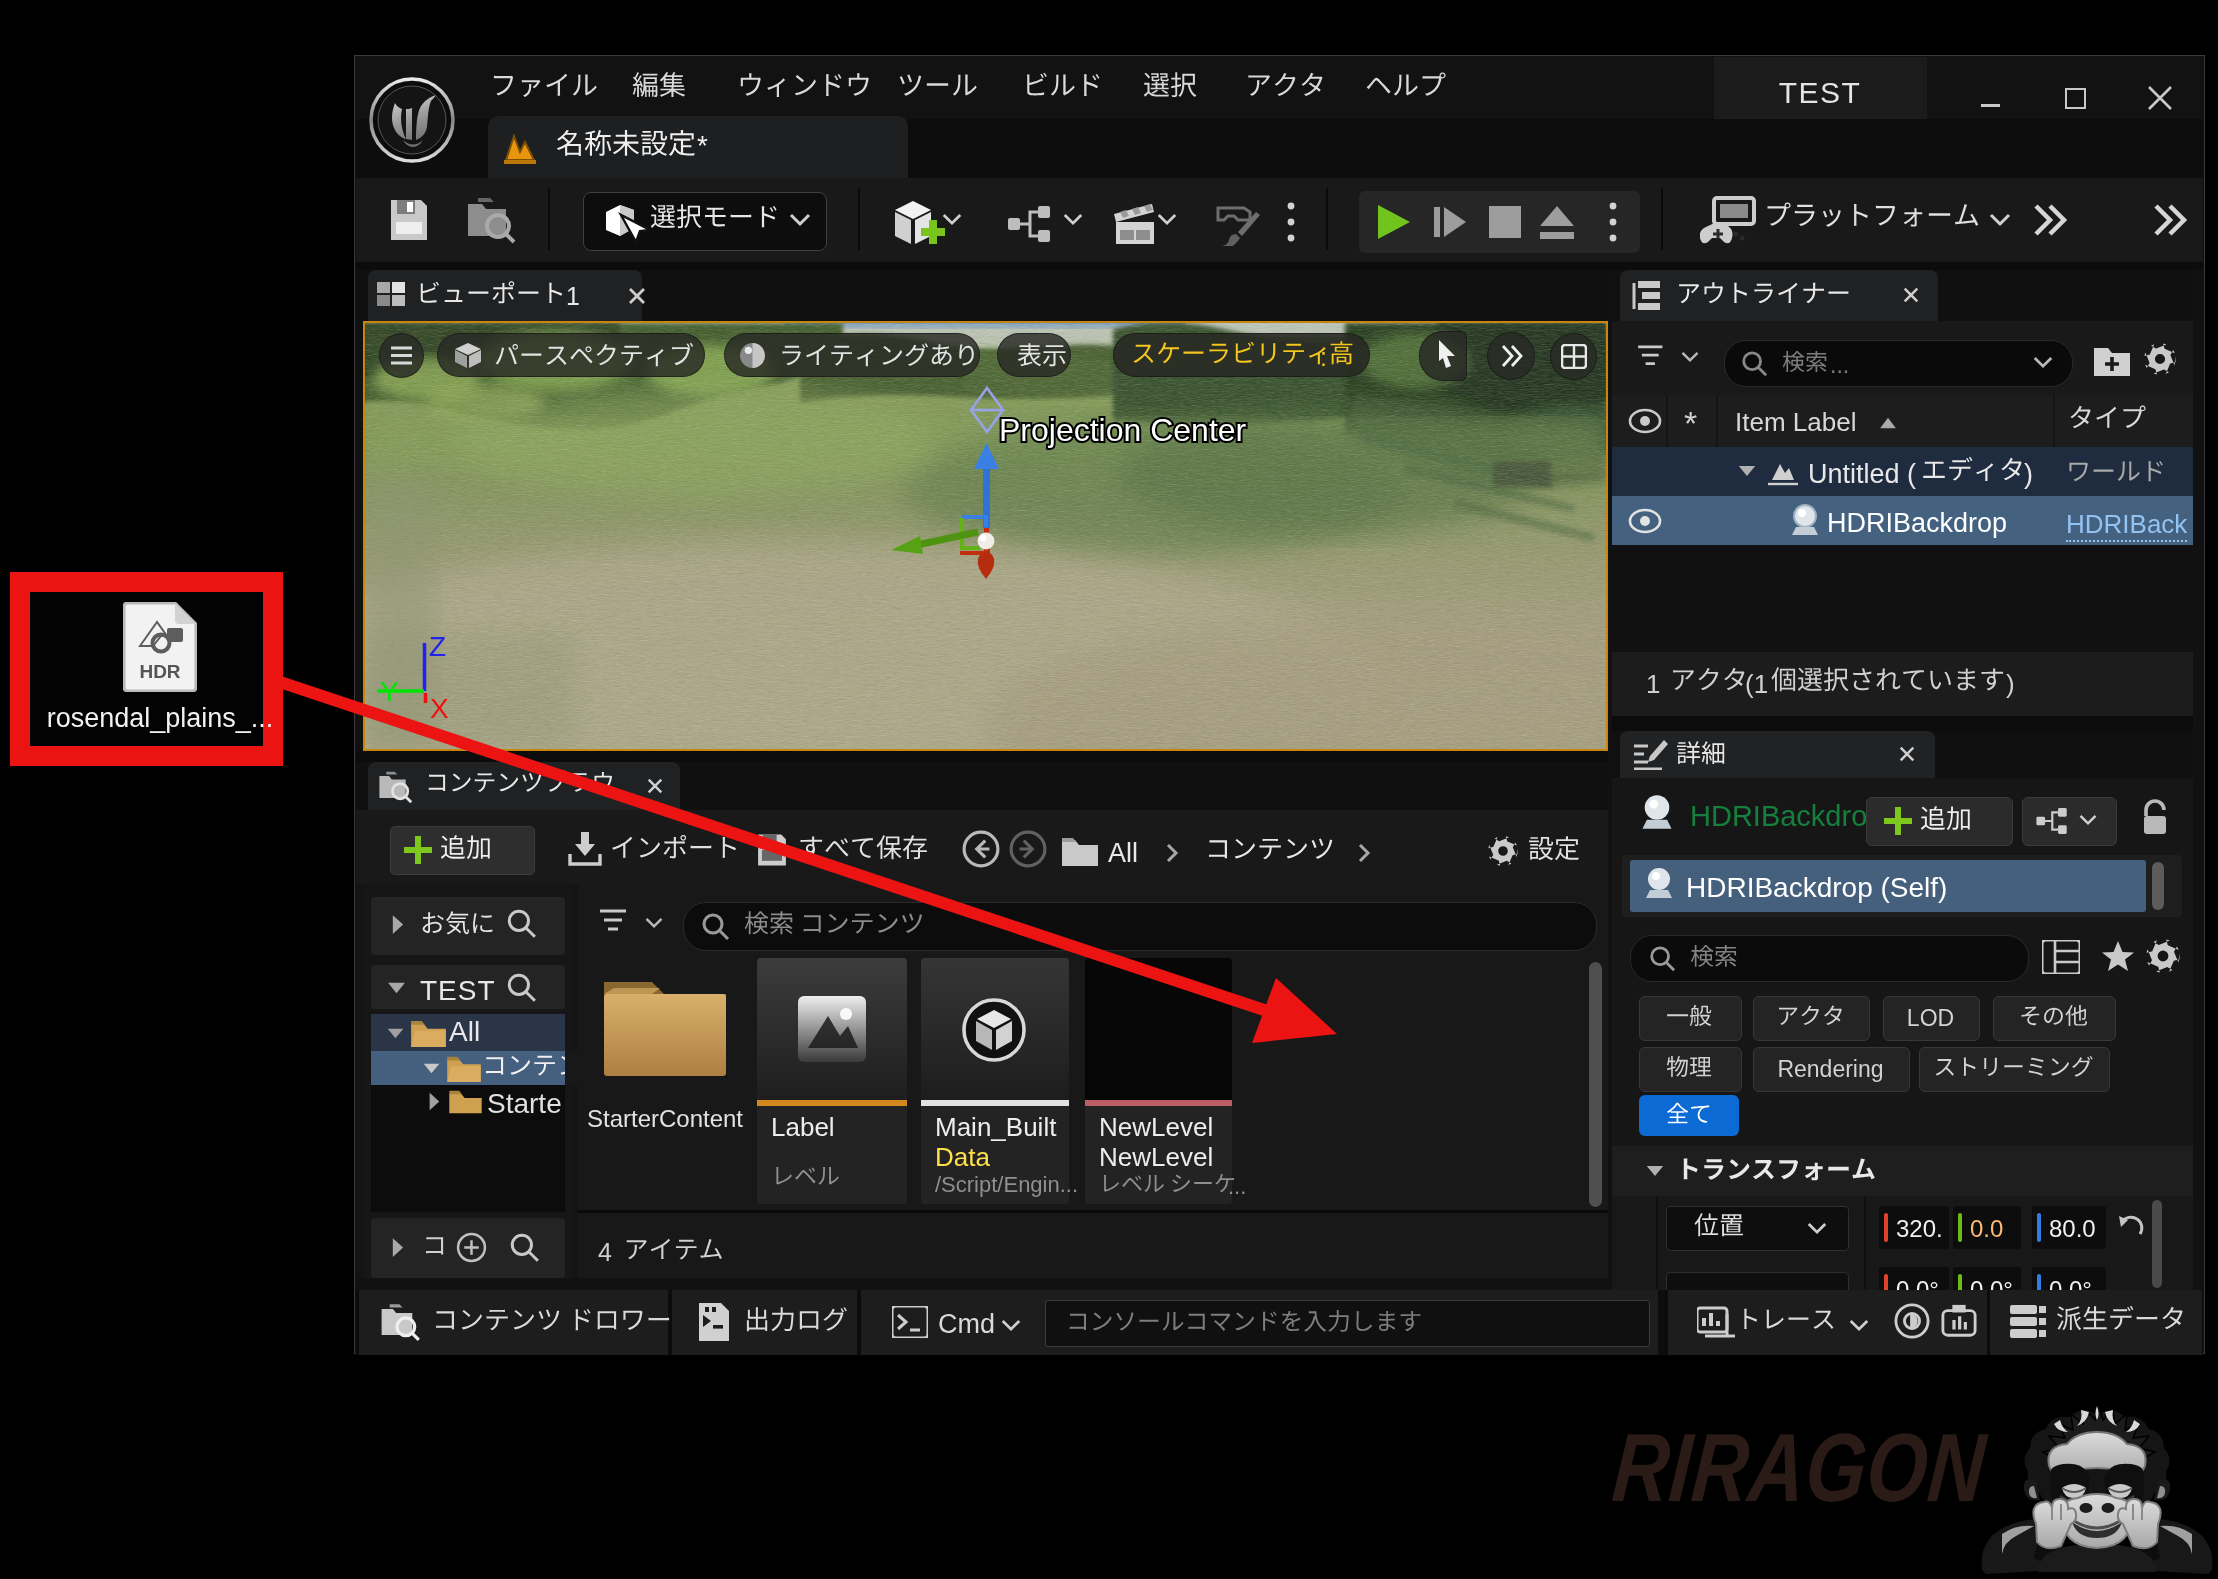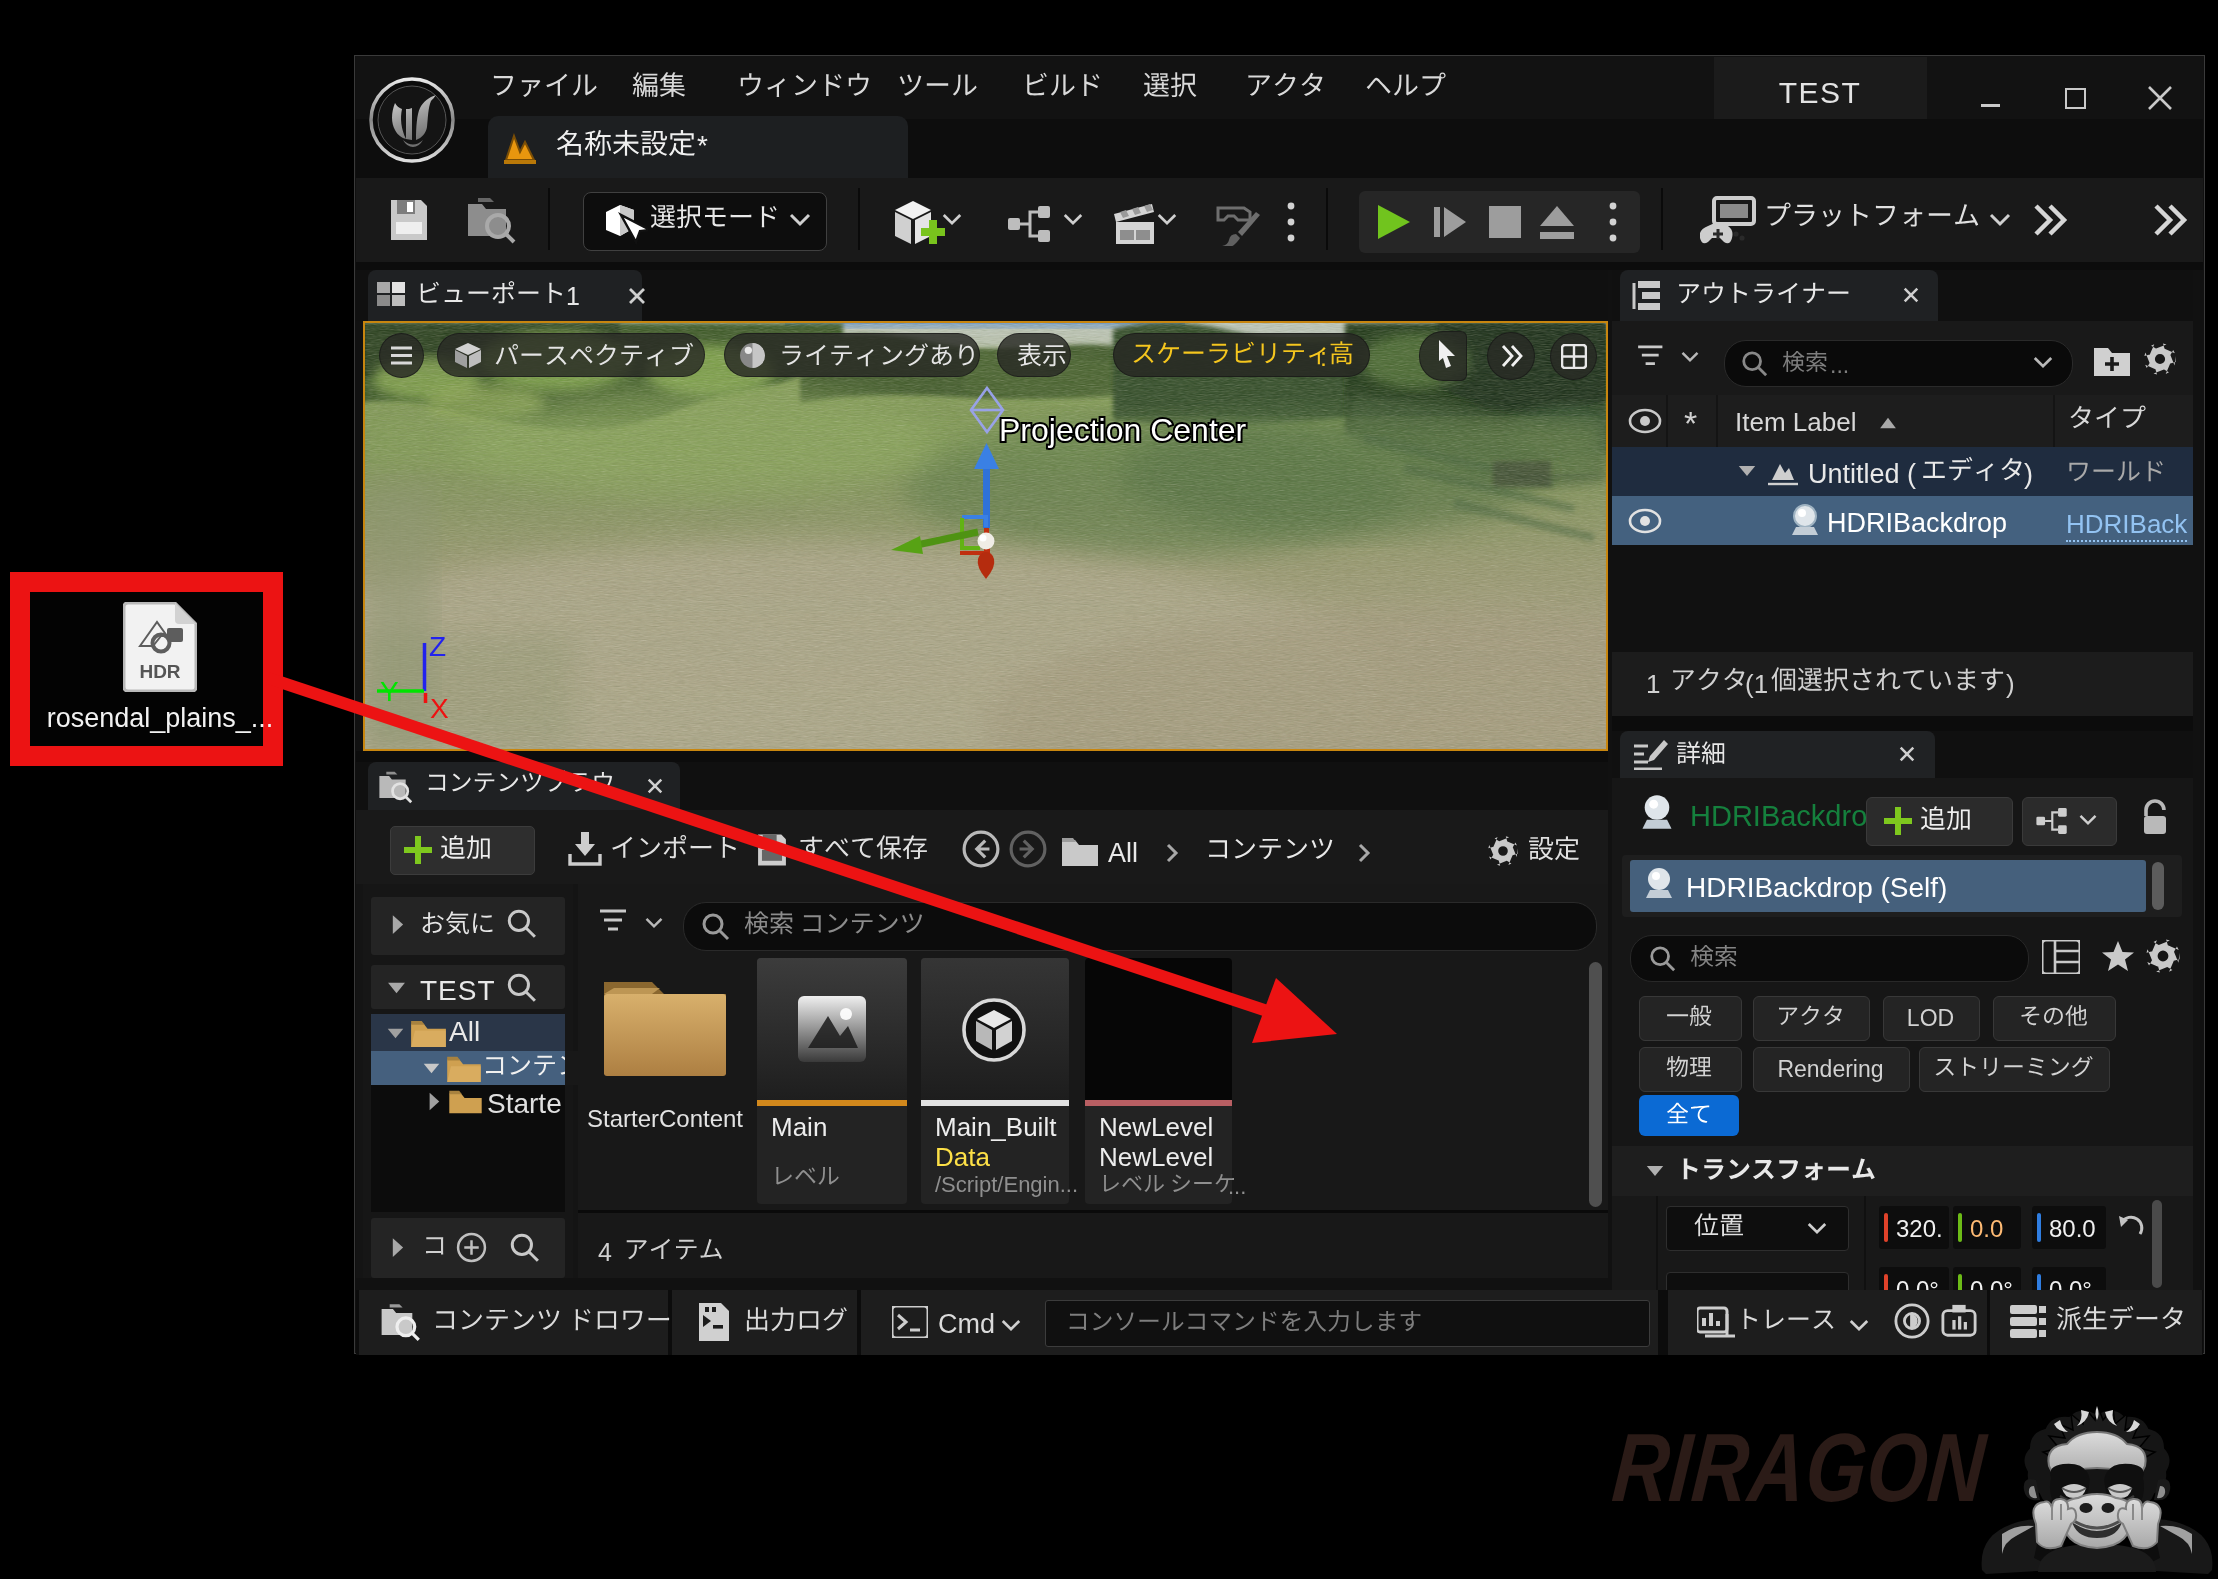--- a/index.html
+++ b/index.html
@@ -569,21 +569,21 @@
         <linearGradient id="mt" x1="0" y1="0" x2="0" y2="1">
           <stop offset="0" stop-color="#efefef"></stop>
           <stop offset="1" stop-color="#3a3a3a"></stop>
         </linearGradient>
       </defs>
 <rect x="0" y="0" width="68" height="66" rx="6" fill="url(#mt)"></rect>
 <path fill="#1b1b1b" d="M10 52 L30 20 L42 40 L50 30 L60 52 Z" opacity="0.85"></path>
       <circle cx="48" cy="18" r="6" fill="#fff" opacity="0.9"></circle>
     </svg>
     <div style="position:absolute;left:757px;top:1100px;width:150px;height:6px;background:#d2881c;"></div>
-    <div style="position:absolute;left:771px;top:1112px;font:400 26px 'Liberation Sans',sans-serif;color:#ededed;white-space:nowrap;transform:none;">Main</div>
+    <div style="position:absolute;left:771px;top:1112px;font:400 26px 'Liberation Sans',sans-serif;color:#ededed;white-space:nowrap;transform:none;">Label</div>
     <div style="position:absolute;left:771px;top:1164px;width:69px;height:27px;">
       <svg width="69" height="27" viewBox="0 -20.2 69 27.1" style="position:absolute;left:0;top:0;overflow:visible">
         <path fill="#8f8f8f" d="M5.1 -0.7Q5.2 -1 5.3 -1.3Q5.3 -1.5 5.3 -1.9Q5.3 -2.2 5.3 -3.2Q5.3 -4.1 5.3 -5.4Q5.3 -6.7 5.3 -8.1Q5.3 -9.6 5.3 -11Q5.3 -12.3 5.3 -13.4Q5.3 -14.5 5.3 -15Q5.3 -15.3 5.3 -15.7Q5.3 -16.1 5.2 -16.5Q5.2 -16.9 5.1 -17.1H7.4Q7.3 -16.7 7.3 -16.1Q7.2 -15.5 7.2 -15Q7.2 -14.6 7.2 -13.7Q7.2 -12.8 7.2 -11.7Q7.2 -10.6 7.2 -9.3Q7.2 -8.1 7.2 -6.9Q7.2 -5.7 7.2 -4.7Q7.2 -3.7 7.2 -2.9Q7.2 -2.2 7.2 -2Q8.9 -2.4 10.7 -3.1Q12.4 -3.9 14.1 -4.9Q15.8 -6 17.3 -7.2Q18.8 -8.4 19.8 -9.8L20.9 -8.2Q18.6 -5.4 15.2 -3.3Q11.7 -1.2 7.4 0Q7.2 0.1 7 0.2Q6.7 0.3 6.4 0.4Z M38.9 -15.6Q39.2 -15.2 39.6 -14.5Q40 -13.9 40.4 -13.2Q40.8 -12.5 41.1 -12L39.7 -11.3Q39.4 -12 39.1 -12.6Q38.7 -13.3 38.3 -13.9Q38 -14.5 37.6 -15ZM41.8 -16.8Q42.2 -16.4 42.6 -15.7Q43 -15.1 43.4 -14.4Q43.8 -13.7 44.1 -13.2L42.8 -12.5Q42.5 -13.1 42.1 -13.8Q41.7 -14.4 41.3 -15Q40.9 -15.7 40.6 -16.2ZM24.2 -6.1Q24.7 -6.4 25 -6.8Q25.4 -7.1 25.8 -7.6Q26.3 -8 26.8 -8.6Q27.4 -9.3 28 -10Q28.6 -10.8 29.2 -11.6Q29.9 -12.3 30.4 -13Q31.3 -14 32.2 -14.2Q33.1 -14.3 34.3 -13.2Q35 -12.5 35.8 -11.7Q36.7 -10.8 37.5 -9.9Q38.3 -9.1 39 -8.4Q39.8 -7.5 40.7 -6.5Q41.7 -5.5 42.7 -4.4Q43.7 -3.3 44.6 -2.3L43 -0.6Q42.2 -1.6 41.3 -2.7Q40.4 -3.8 39.5 -4.8Q38.6 -5.8 37.9 -6.7Q37.4 -7.2 36.8 -7.9Q36.1 -8.6 35.5 -9.2Q34.9 -9.9 34.3 -10.5Q33.8 -11 33.4 -11.4Q32.8 -12 32.3 -12Q31.9 -11.9 31.3 -11.2Q30.9 -10.7 30.4 -10Q29.8 -9.4 29.3 -8.6Q28.7 -7.9 28.2 -7.2Q27.7 -6.6 27.3 -6.1Q26.9 -5.6 26.6 -5.2Q26.2 -4.7 25.9 -4.3Z M58.1 -0.5Q58.1 -0.8 58.2 -1.1Q58.2 -1.4 58.2 -1.8Q58.2 -2 58.2 -2.8Q58.2 -3.6 58.2 -4.7Q58.2 -5.9 58.2 -7.2Q58.2 -8.5 58.2 -9.9Q58.2 -11.2 58.2 -12.4Q58.2 -13.6 58.2 -14.4Q58.2 -15.2 58.2 -15.6Q58.2 -16.2 58.1 -16.7Q58.1 -17.1 58.1 -17.3H60.2Q60.2 -17.1 60.1 -16.7Q60.1 -16.2 60.1 -15.5Q60.1 -15.2 60.1 -14.4Q60.1 -13.6 60.1 -12.4Q60.1 -11.3 60.1 -9.9Q60.1 -8.6 60.1 -7.3Q60.1 -6.1 60.1 -5Q60.1 -3.9 60.1 -3.2Q60.1 -2.4 60.1 -2.3Q61.2 -2.8 62.4 -3.6Q63.6 -4.4 64.8 -5.5Q65.9 -6.6 66.8 -7.9L67.9 -6.4Q66.9 -5 65.6 -3.8Q64.3 -2.6 62.8 -1.6Q61.4 -0.7 60.1 0Q59.8 0.1 59.6 0.3Q59.4 0.4 59.3 0.5ZM47.5 -0.6Q49 -1.6 50 -3.1Q51 -4.6 51.5 -6.2Q51.8 -7 51.9 -8.2Q52.1 -9.4 52.1 -10.7Q52.2 -12 52.2 -13.3Q52.2 -14.5 52.2 -15.5Q52.2 -16 52.2 -16.4Q52.1 -16.8 52 -17.2H54.2Q54.1 -17 54.1 -16.8Q54.1 -16.5 54.1 -16.2Q54 -15.9 54 -15.5Q54 -14.6 54 -13.3Q54 -12 53.9 -10.5Q53.8 -9.1 53.7 -7.9Q53.6 -6.6 53.3 -5.7Q52.8 -3.9 51.8 -2.3Q50.7 -0.6 49.2 0.6Z"></path>
       </svg>
     </div>
     <div style="position:absolute;left:921px;top:958px;width:148px;height:246px;background:#232323;border-radius:4px;"></div>
     <div style="position:absolute;left:921px;top:958px;width:148px;height:142px;background:linear-gradient(180deg,#353535,#1d1d1d);border-radius:4px 4px 0 0;"></div>
     <svg style="position:absolute;left:962px;top:998px" width="64" height="64" viewBox="0 0 64 64">
 <circle cx="32" cy="32" r="30" fill="#111" stroke="#d8d8d8" stroke-width="3.6"></circle>
 <path fill="#e8e8e8" d="M32 12 L49 21 L32 30 L15 21 Z"></path>

